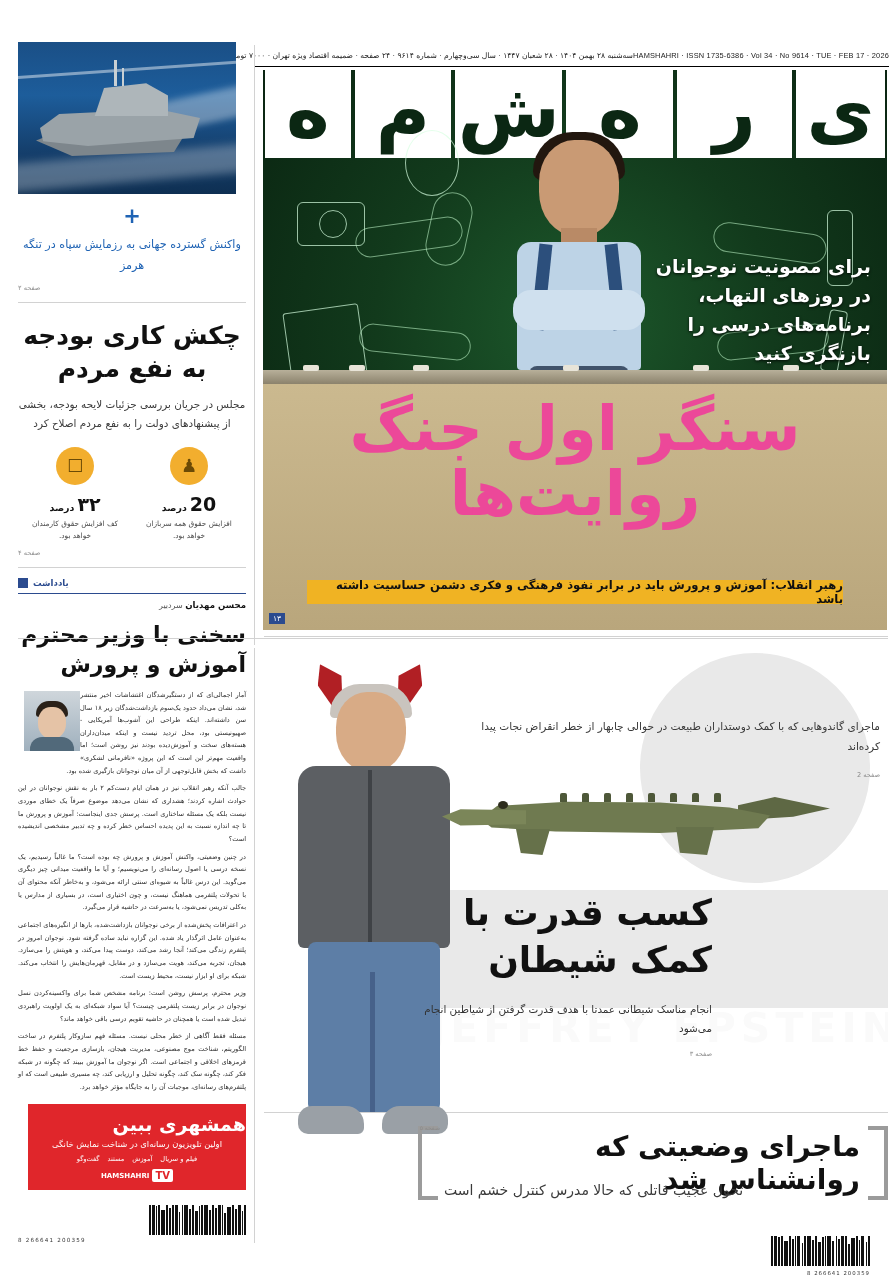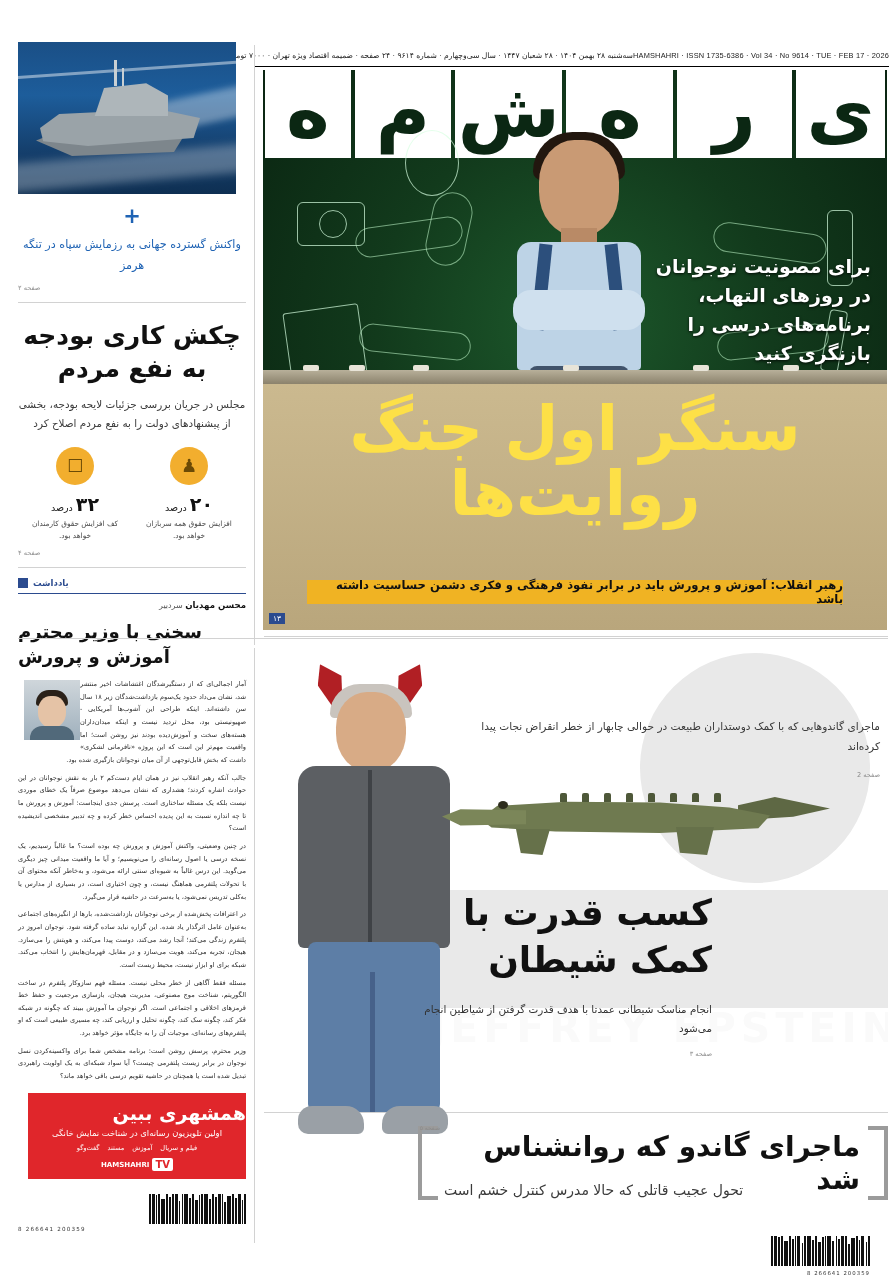--- a/index.html
+++ b/index.html
@@ -72,34 +72,34 @@
   }
   .lc-sub3 { margin-top:10px; text-align:center; font-size:10.4px; line-height:1.8; color:#3a3a3a; }
 
   .stats { display:flex; justify-content:space-around; margin-top:14px; }
   .stat { width:96px; text-align:center; }
   .stat-ico {
     width:38px; height:38px; border-radius:50%; background:#f2ae2e; margin:0 auto 8px;
     display:flex; align-items:center; justify-content:center; color:#6b4a05; font-size:18px;
   }
   .stat-num { font-size:19px; font-weight:700; color:#111; }
-  .stat-num span.pc { font-size:9.5px; font-weight:400; margin-right:3px; }
+  .stat-num span.pc { font-size:9.5px; font-weight:700; margin-right:3px; }
   .stat-cap { font-size:7.4px; line-height:1.6; color:#4a4a4a; margin-top:3px; }
 
   
   .note-head {
     display:flex; align-items:center; justify-content:flex-end; gap:5px;
     margin-top:10px; padding-bottom:5px; border-bottom:1px solid #2b4b8f;
   }
   .note-head .lbl { font-size:8.6px; color:#2b4b8f; font-weight:700; }
   .note-head .sq { width:10px; height:10px; background:#2b4b8f; }
   .note-byline { text-align:right; font-size:8px; color:#555; margin-top:6px; }
   .note-byline b { color:#111; font-size:8.6px; }
   .note-h {
-    margin-top:10px; text-align:left; font-size:18px; line-height:1.35;
+    margin-top:10px; text-align:right; font-size:22px; line-height:1.35;
     font-weight:700; color:#111;
   }
   .note-body { margin-top:9px; position:relative; }
   .note-photo {
     float:left; width:56px; height:60px; margin:2px 0 4px 6px;
     background:linear-gradient(#cfd6db,#9fb0bd); position:relative; overflow:hidden;
   }
   .note-photo .face{position:absolute;left:14px;top:16px;width:28px;height:32px;border-radius:45% 45% 48% 48%;background:#e5c3a6;}
   .note-photo .hair{position:absolute;left:12px;top:10px;width:32px;height:16px;border-radius:16px 16px 4px 4px;background:#2a2119;}
   .note-photo .body{position:absolute;left:6px;top:46px;width:44px;height:20px;border-radius:12px 12px 0 0;background:#51697a;}
@@ -173,21 +173,21 @@
     background:linear-gradient(#b8b09a,#8b826c);
   }
   .chalk-piece{position:absolute;top:-5px;width:16px;height:6px;background:#e8e4d8;border-radius:2px;}
 
   .cover-lower {
     position:absolute; left:0; top:314px; width:624px; height:246px;
     background:linear-gradient(#cbb98f 0%, #b9a67c 100%);
   }
   .cover-h1 {
     position:absolute; left:0; right:0; top:326px; text-align:center;
-    font-size:62px; font-weight:700; color:#fde047; line-height:1.05;
+    font-size:62px; font-weight:700; color:#ec4899; line-height:1.05;
     letter-spacing:-1.5px;
   }
   .cover-band {
     position:absolute; left:44px; right:44px; bottom:26px; height:24px;
     background:#f0b323; display:flex; align-items:center; justify-content:center;
     font-size:11.6px; font-weight:700; color:#111;
   }
   .pg-chip {
     position:absolute; left:6px; bottom:6px; background:#2b4b8f; color:#fff;
     font-size:7.6px; padding:1px 4px;
@@ -313,21 +313,21 @@
     <div class="lc-sub2">واکنش گسترده جهانی به رزمایش سپاه در تنگه هرمز</div>
     <div class="pg-ref left">صفحه ۲</div>
     <hr class="hr-thin">
 
     <div class="lc-h2">چکش کاری بودجه به نفع مردم</div>
     <div class="lc-sub3">مجلس در جریان بررسی جزئیات لایحه بودجه، بخشی از پیشنهادهای دولت را به نفع مردم اصلاح کرد</div>
 
     <div class="stats">
       <div class="stat">
         <div class="stat-ico">♟</div>
-        <div class="stat-num"><span>۲۰</span><span class="pc">درصد</span></div>
+        <div class="stat-num"><span>20</span><span class="pc">درصد</span></div>
         <div class="stat-cap">افزایش حقوق همه سربازان خواهد بود.</div>
       </div>
       <div class="stat">
         <div class="stat-ico">☐</div>
         <div class="stat-num"><span>۳۲</span><span class="pc">درصد</span></div>
         <div class="stat-cap">کف افزایش حقوق کارمندان خواهد بود.</div>
       </div>
     </div>
     <div class="pg-ref left">صفحه ۴</div>
     <hr class="hr-thin">
@@ -345,22 +345,22 @@
     <div class="note-body">
       <div class="note-photo">
         <div class="hair"></div>
           <div class="face"></div>
           <div class="body"></div>
       </div>
       <p class="note-p">آمار اجمالی‌ای که از دستگیرشدگان اغتشاشات اخیر منتشر شد، نشان می‌داد حدود یک‌سوم بازداشت‌شدگان زیر ۱۸ سال سن داشته‌اند. اینکه طراحی این آشوب‌ها آمریکایی - صهیونیستی بود، محل تردید نیست و اینکه میدان‌داران هسته‌های سخت و آموزش‌دیده بودند نیز روشن است؛ اما واقعیت مهم‌تر این است که این پروژه «نافرمانی لشکری» داشت که بخش قابل‌توجهی از آن میان نوجوانان بازگیری شده بود.</p>
       <p class="note-p">جالب آنکه رهبر انقلاب نیز در همان ایام دست‌کم ۲ بار به نقش نوجوانان در این حوادث اشاره کردند؛ هشداری که نشان می‌دهد موضوع صرفاً یک خطای موردی نیست بلکه یک مسئله ساختاری است. پرسش جدی اینجاست: آموزش و پرورش ما تا چه اندازه نسبت به این پدیده احساس خطر کرده و چه تدبیر مشخصی اندیشیده است؟</p>
       <p class="note-p">در چنین وضعیتی، واکنش آموزش و پرورش چه بوده است؟ ما غالباً رسیدیم، یک نسخه درسی یا اصول رسانه‌ای را می‌نویسیم؛ و آیا ما واقعیت میدانی چیز دیگری می‌گوید. این درس غالباً به شیوه‌ای سنتی ارائه می‌شود، و به‌خاطر آنکه محتوای آن با تحولات پلتفرمی هماهنگ نیست، و چون اختیاری است، در بسیاری از مدارس یا به‌کلی تدریس نمی‌شود، یا به‌سرعت در حاشیه قرار می‌گیرد.</p>
       <p class="note-p">در اعترافات پخش‌شده از برخی نوجوانان بازداشت‌شده، بارها از انگیزه‌های اجتماعی به‌عنوان عامل اثرگذار یاد شده. این گزاره نباید ساده گرفته شود. نوجوان امروز در پلتفرم زندگی می‌کند؛ آنجا رشد می‌کند، دوست پیدا می‌کند، و هویتش را می‌سازد. هیجان، تجربه می‌کند، هویت می‌سازد و در مقابل، قهرمان‌هایش را انتخاب می‌کند. شبکه برای او ابزار نیست، محیط زیست است.</p>
+      <p class="note-p">وزیر محترم، پرسش روشن است: برنامه مشخص شما برای واکسینه‌کردن نسل نوجوان در برابر زیست پلتفرمی چیست؟ آیا سواد شبکه‌ای به یک اولویت راهبردی تبدیل شده است یا همچنان در حاشیه تقویم درسی باقی خواهد ماند؟</p>
       <p class="note-p">مسئله فقط آگاهی از خطر محلی نیست. مسئله فهم سازوکار پلتفرم در ساخت الگوریتم، شناخت موج مصنوعی، مدیریت هیجان، بازسازی مرجعیت و حفظ خط قرمزهای اخلاقی و اجتماعی است. اگر نوجوان ما آموزش ببیند که چگونه در شبکه فکر کند، چگونه سک کند، چگونه تحلیل و ارزیابی کند، چه مسیری طبیعی است که او پلتفرم‌های رسانه‌ای، موجبات آن را به جایگاه مؤثر خواهد برد.</p>
-      <p class="note-p">وزیر محترم، پرسش روشن است: برنامه مشخص شما برای واکسینه‌کردن نسل نوجوان در برابر زیست پلتفرمی چیست؟ آیا سواد شبکه‌ای به یک اولویت راهبردی تبدیل شده است یا همچنان در حاشیه تقویم درسی باقی خواهد ماند؟</p>
     </div>
 
     <div class="ad">
       <div class="ad-t">همشهری ببین</div>
       <div class="ad-s">اولین تلویزیون رسانه‌ای در شناخت نمایش خانگی</div>
       <div class="ad-tags">
         <span>فیلم و سریال</span>
         <span>آموزش</span>
         <span>مستند</span>
         <span>گفت‌وگو</span>
@@ -523,21 +523,21 @@
       <div class="croc-ridge" style="left:230px"></div>
       <div class="croc-ridge" style="left:252px"></div>
       <div class="croc-ridge" style="left:274px"></div>
     </div>
   </div>
 
   <div class="bottom">
     <div class="bracket-r"></div>
     <div class="bracket-l"></div>
     <div class="bot-h">
-      <em>ماجرای گاندو که</em>
+      <em>ماجرای وضعیتی که</em>
       <em>روانشناس شد</em>
     </div>
     <div class="bot-sub">تحول عجیب قاتلی که حالا مدرس کنترل خشم است</div>
     <div class="bot-pg">صفحه ۵</div>
 
     <div class="bot-barcode">
       <i style="height:30px"></i>
         <i style="height:24px"></i>
         <i style="width:3px"></i>
         <i style="height:26px"></i>

